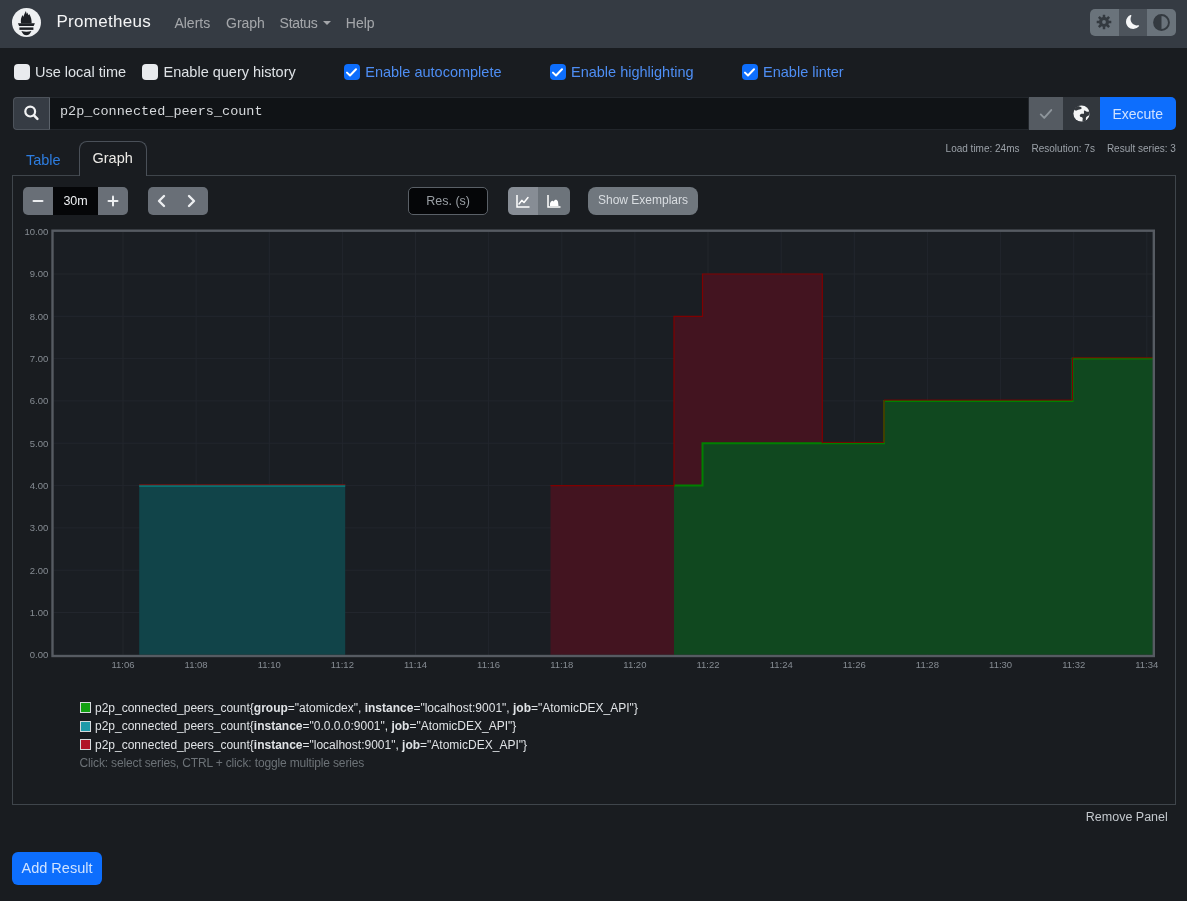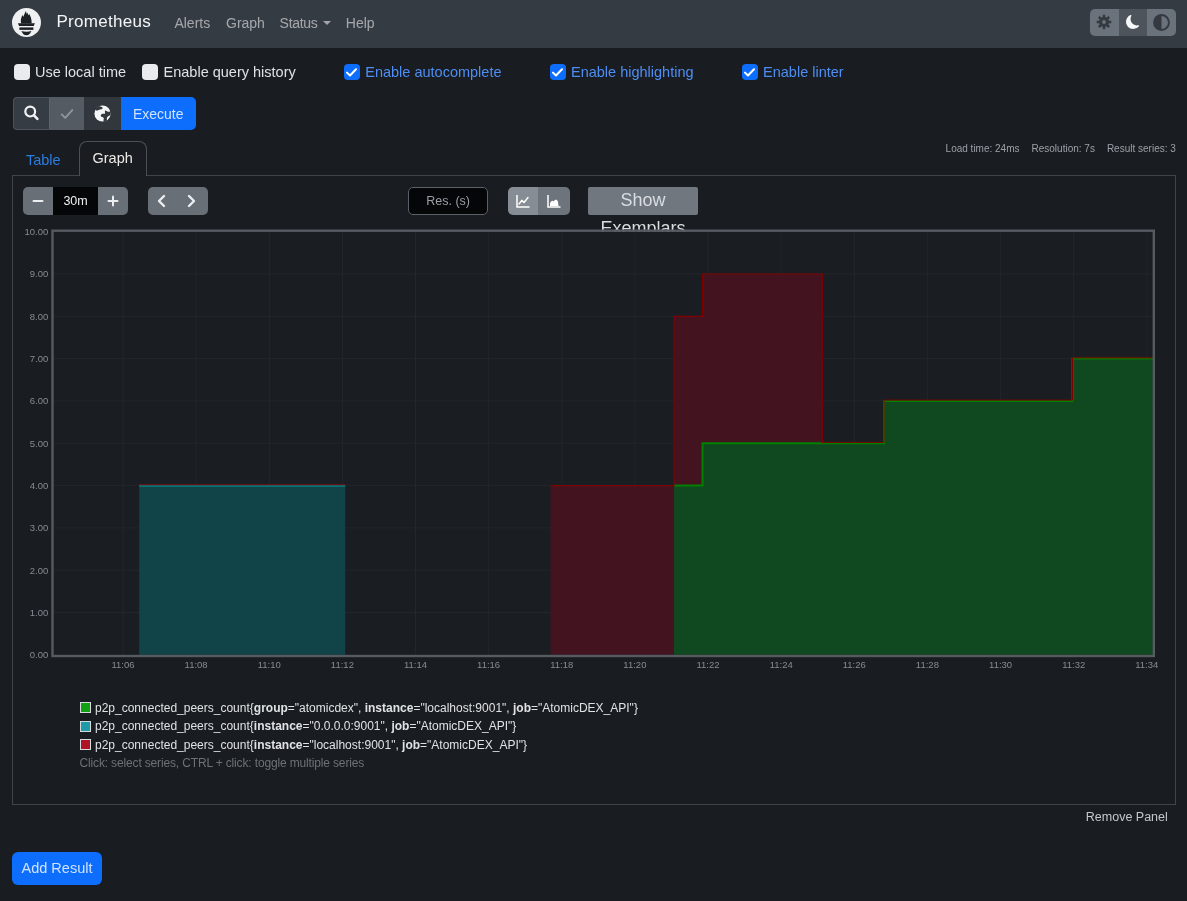--- a/index.html
+++ b/index.html
@@ -38,21 +38,21 @@
 
 
 #panel { position:absolute; left:12px; top:174.7px; width:1163.5px; height:630.8px; border:1px solid #3f454b; }
 
 
 .ctl { position:absolute; top:187.1px; height:27.5px; display:flex; }
 .btn { background:#696f77; color:#eceef0; display:flex; align-items:center; justify-content:center; font-size:12.5px; }
 .binput { background:#050608; color:#eef0f2; font-size:12.5px; display:flex; align-items:center; justify-content:center; }
 .ph { color:#9a9fa4; }
 
-#showex { position:absolute; left:587.7px; top:187.1px; width:110.6px; height:27.5px; background:#70777e; color:#d9dde1; font-size:18px; text-align:center; line-height:27.5px; border-radius:2px; }
+#showex { position:absolute; left:587.7px; top:187.1px; width:110.6px; height:27.5px; background:#70777e; color:#d9dde1; font-size:12px; text-align:center; line-height:27.5px; border-radius:8px; }
 
 
 .lrow { position:absolute; left:79.5px; height:12px; display:flex; align-items:center; }
 .sw { width:11px; height:11px; border:1.5px solid #d5dadd; margin-right:4.5px; display:inline-block; }
 .ltxt { font-size:12px; color:#dfe2e5; white-space:pre; }
 .ltxt b { font-weight:bold; }
 #clickhint { position:absolute; left:79.5px; top:755.5px; font-size:12px; letter-spacing:-0.15px; color:#6c7277; }
 
 #removep { position:absolute; right:19.2px; top:809.5px; font-size:12.5px; color:#c3c8cd; }
 #addp { position:absolute; left:12.1px; top:851.8px; width:89.8px; height:33.7px; background:#0d6efd; border-radius:6px; color:#cfe2ff; font-size:14.5px; text-align:center; line-height:33.7px; }
@@ -121,20 +121,21 @@
         </span>Enable linter</span>
 </div>
 
 <div id="qrow">
   <div id="qsearch">
         <svg width="17" height="17" viewBox="0 0 17 17" fill="none">
           <circle cx="7.2" cy="6.6" r="4.9" stroke="#f2f3f4" stroke-width="2.2"></circle>
           <line x1="11.0" y1="10.4" x2="14.4" y2="13.8" stroke="#f2f3f4" stroke-width="2.5" stroke-linecap="round"></line>
         </svg>
       </div>
+  <div id="qinput">p2p_connected_peers_count</div>
   <div id="qcheck">
         <svg width="14" height="14" viewBox="0 0 16 16" fill="none">
           <path d="M2 8.5 L6 12.5 L14 3.5" stroke="#8e959b" stroke-width="2.2" stroke-linecap="round" stroke-linejoin="round"></path>
         </svg>
       </div>
   <div id="qglobe">
         <svg width="17" height="17" viewBox="0 0 16 16">
           <circle cx="8" cy="8" r="7.6" fill="#f4f5f6"></circle>
 <path fill="#33383d" d="M4.6.9c1.2.6 3 .5 3.5 1.7.4 1-1 1.6-2.2 1.6-1.4 0-1.8 1-3.1 1-.6 0-1.5-.2-1.9-.7A7.7 7.7 0 0 1 4.6.9zM10.5 5.1c1.3 0 2.2 1.3 3.4 1.3.9 0 1.4-.4 1.7-1 .2.8.2 1.7.1 2.6-.4 2.4-2.2 2.1-3.3 3.6-.8 1.1.4 2.5-.7 3.3-.6.4-1.6.7-2.5.7-.8-1.3.5-2.4-.2-3.5-.7-1-2.6-.4-2.6-2.2 0-1.3 1.2-1.7 2.3-1.7 1 0 1.7.4 1.7-.7 0-.9-.3-2.4.1-2.4z"></path>
         </svg>

